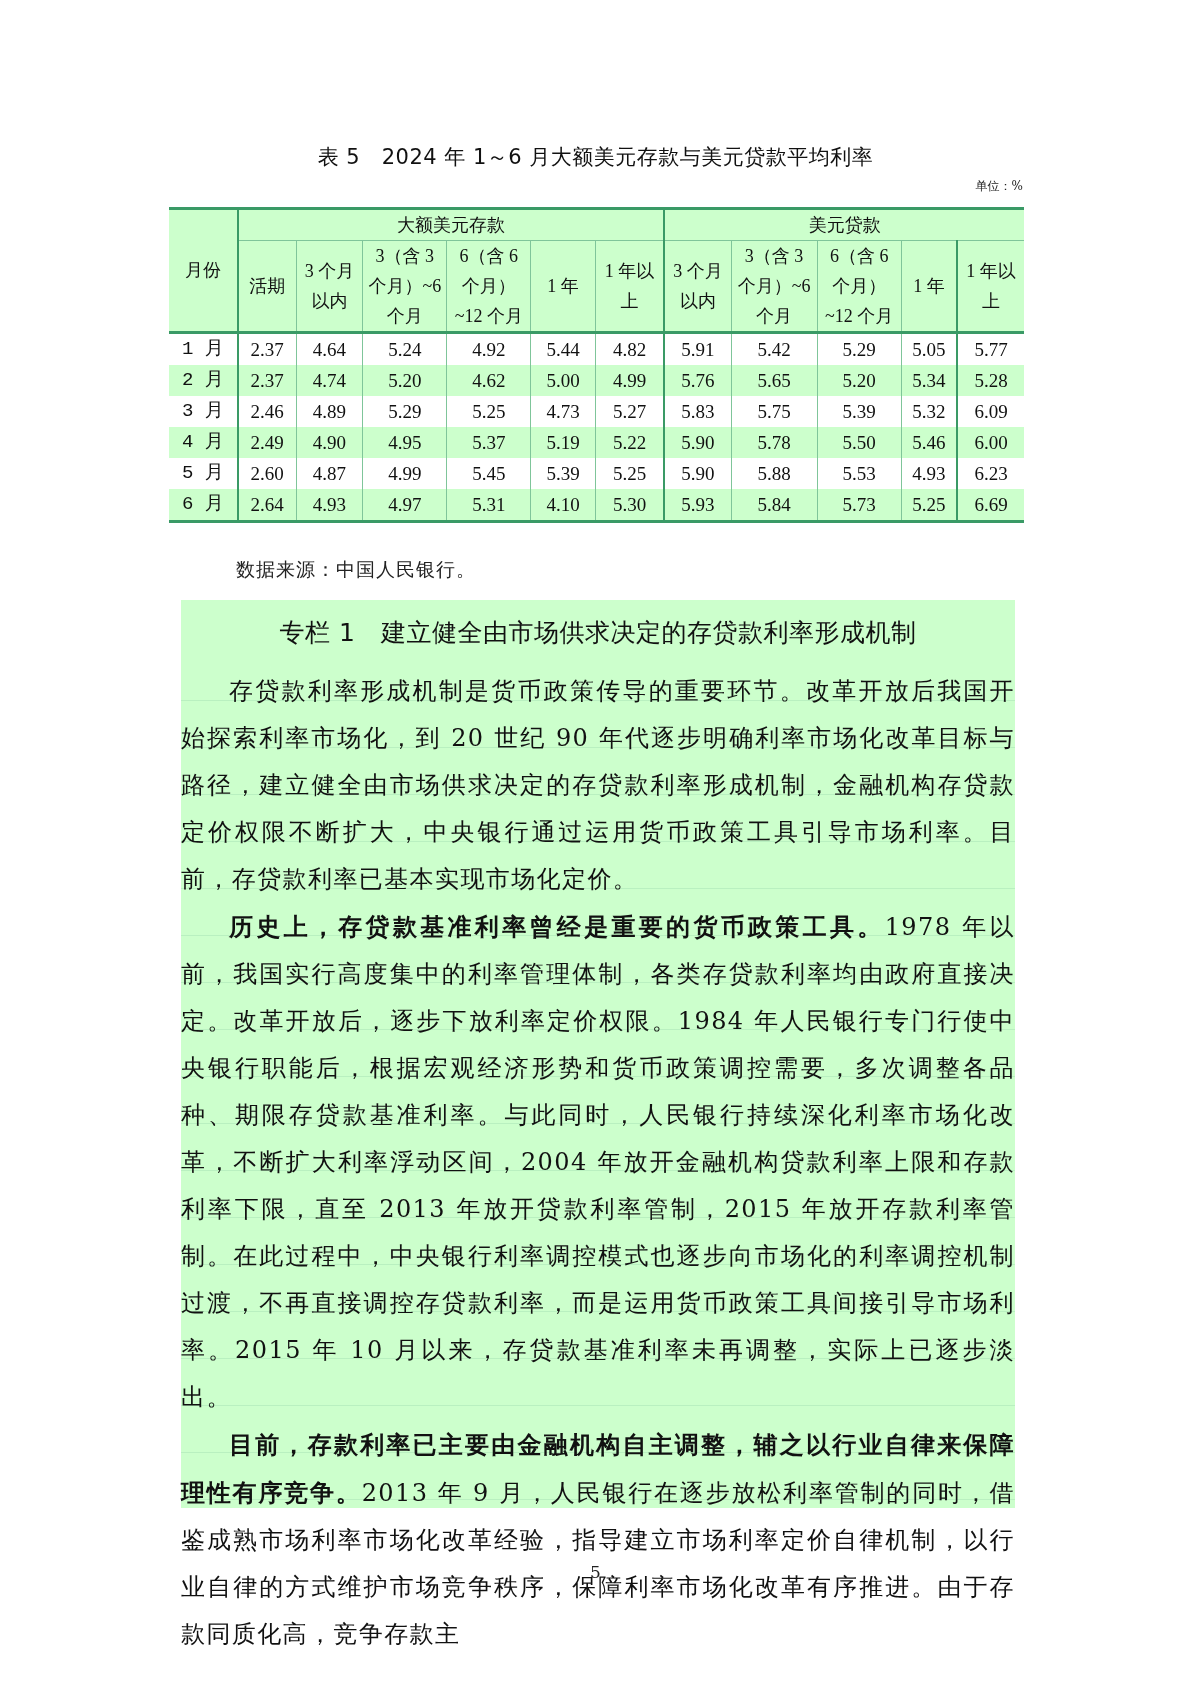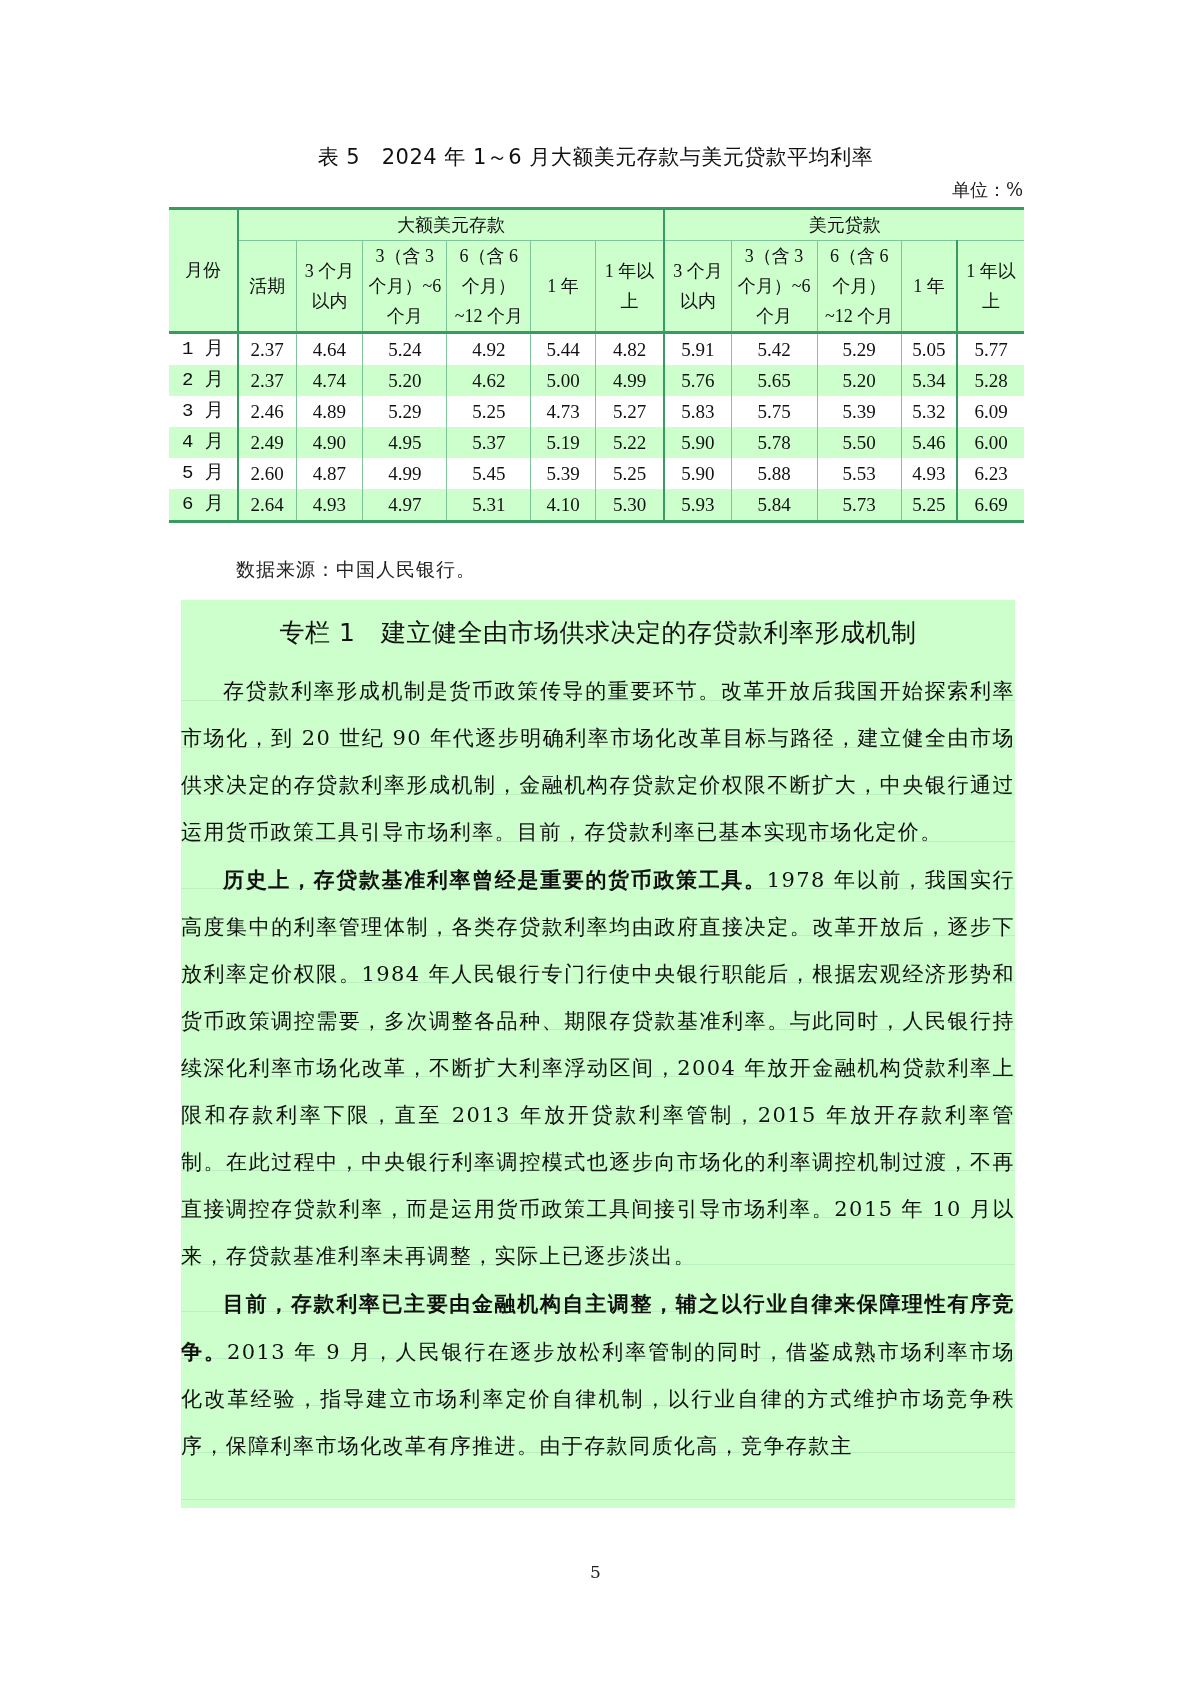--- a/index.html
+++ b/index.html
@@ -7,21 +7,21 @@
       width: 1191px; height: 1684px; position: relative; overflow: hidden;
       font-family: "DejaVu Serif", "Liberation Serif", serif; color: #111;
     }
     .table-title {
       position: absolute; top: 143px; left: 0; width: 1191px; text-align: center;
       font-family: "DejaVu Sans", "Liberation Sans", sans-serif;
       font-size: 21px; letter-spacing: 0.5px; color: #111;
     }
     .unit {
       position: absolute; top: 178px; right: 168px;
-      font-size: 18px; color: #222;
+      font-size: 12px; color: #222;
     }
     table.rates {
       position: absolute; top: 207px; left: 169px; width: 855px;
       border-collapse: collapse; font-size: 19px; table-layout: fixed;
       font-family: "Liberation Serif", "DejaVu Serif", serif;
     }
     table.rates td, table.rates th {
       border: 1px solid #7fc59a; text-align: center; padding: 0; font-weight: normal;
       line-height: 31px;
     }
@@ -45,21 +45,21 @@
       position: absolute; top: 600px; left: 181px; width: 834px; height: 908px;
       background: #ccffcc;
     }
     .box-title {
       position: absolute; top: 16px; left: 0; width: 834px; text-align: center;
       font-family: "DejaVu Sans", "Liberation Sans", sans-serif;
       font-size: 25px; color: #111; letter-spacing: 0.5px;
     }
     .box-body {
       position: absolute; top: 68px; left: 0; width: 834px;
-      font-size: 21px; line-height: 47px; text-align: justify; color: #111;
+      font-size: 24px; line-height: 47px; text-align: justify; color: #111;
       letter-spacing: 1.4px;
     }
     .box-body p { margin: 0; text-indent: 2em; }
     .box-body .lead { font-weight: bold; }
     .line-rules {
       position: absolute; top: 54px; left: 0; width: 834px; height: 850px;
       background-image: repeating-linear-gradient(to bottom, transparent 0, transparent 46px, #b9f0c0 46px, #b9f0c0 47px);
       pointer-events: none;
     }
     .page-number {

